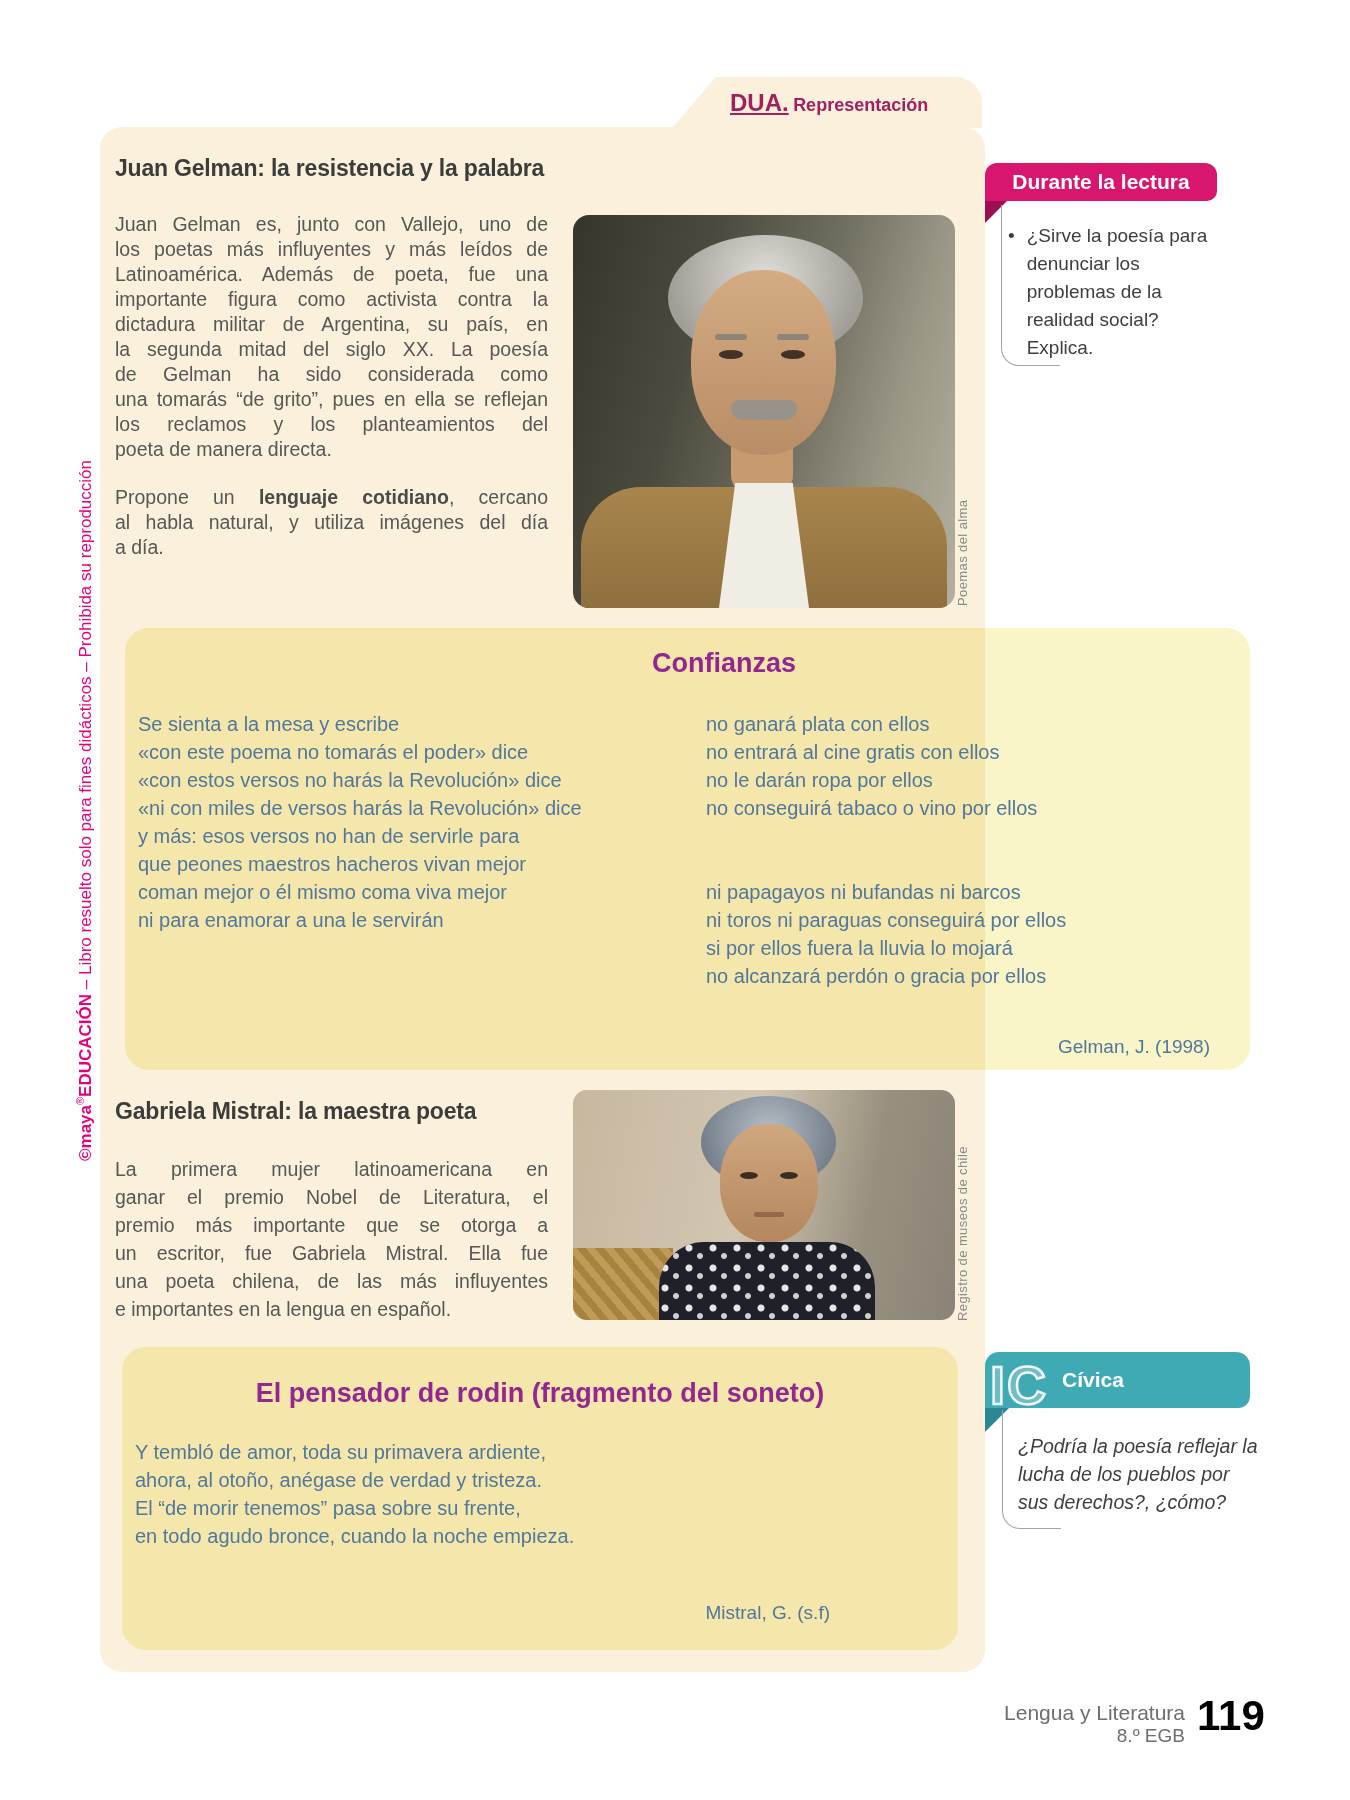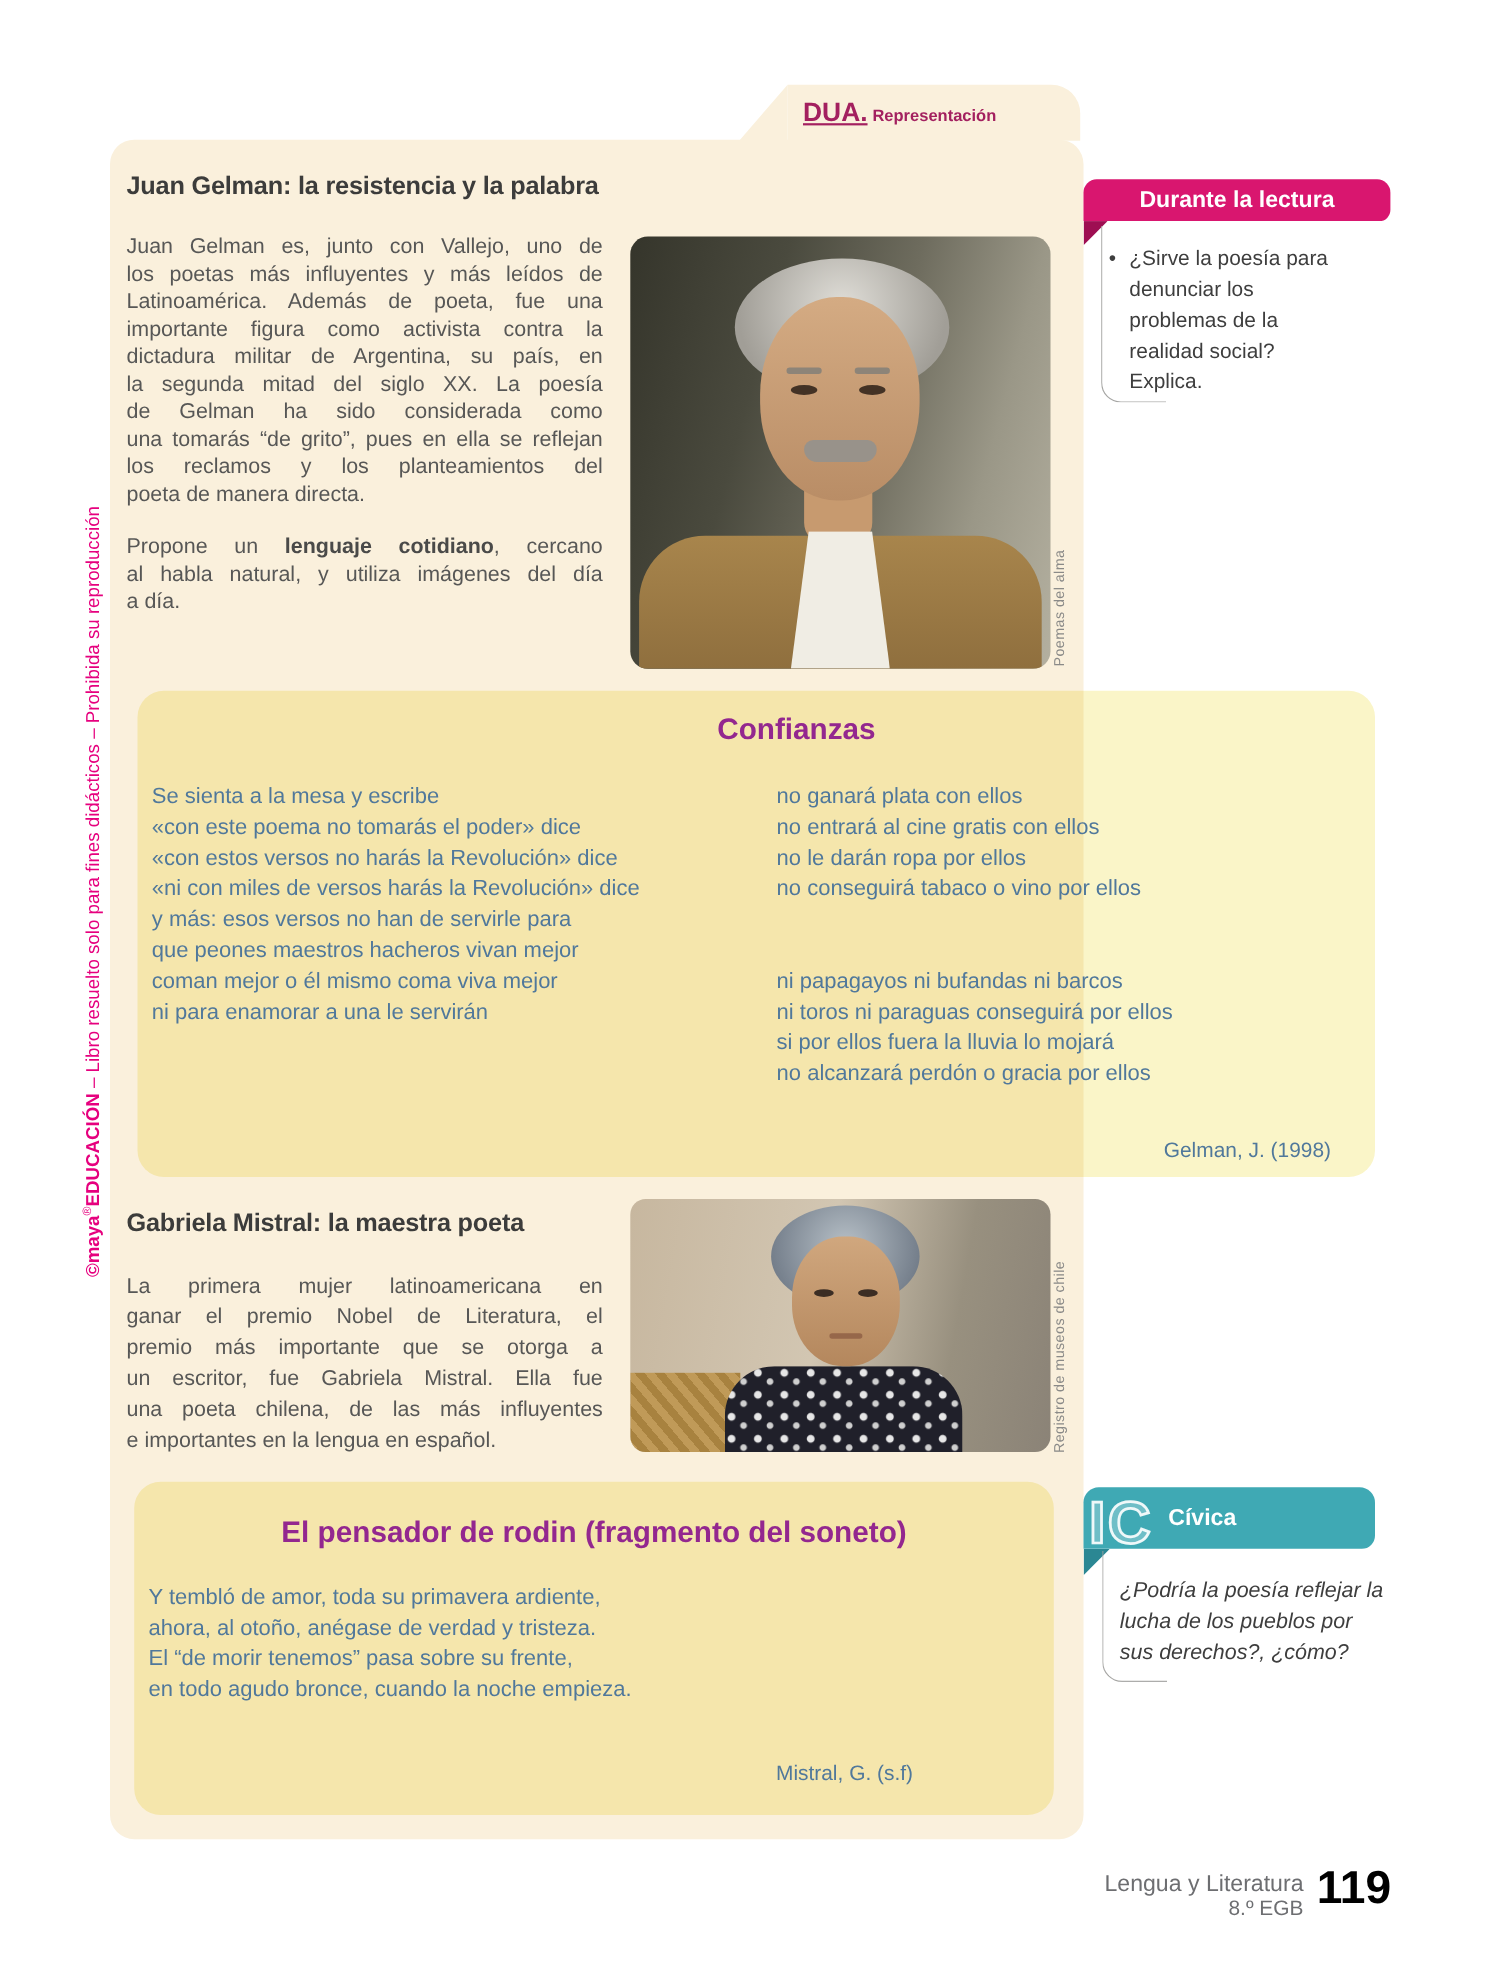--- a/index.html
+++ b/index.html
@@ -17,21 +17,21 @@
             background:#FAF0DC;border-radius:22px;}
 
   
   .dua-tab{position:absolute;left:672px;top:77px;width:310px;height:51px;}
   .dua-slant{position:absolute;left:0;bottom:0;width:0;height:0;
              border-bottom:51px solid #FAF0DC;border-left:44px solid transparent;}
   .dua-rect{position:absolute;left:44px;top:0;right:0;bottom:0;background:#FAF0DC;
             border-top-right-radius:26px;}
   .dua-label{position:absolute;left:58px;top:12px;white-space:nowrap;color:#A3205F;line-height:27px;}
   .dua-label .dua-prefix{font-weight:bold;font-size:24px;text-decoration:underline;}
-  .dua-label .dua-sub{font-weight:bold;font-size:15px;}
+  .dua-label .dua-sub{font-weight:bold;font-size:18px;}
 
   
   .h-title{position:absolute;font-size:23px;font-weight:bold;color:#3C3C3B;letter-spacing:-0.2px;}
   .para{position:absolute;width:433px;color:#575756;font-size:19.5px;line-height:25px;}
   .para .jline{text-align:justify;text-align-last:justify;}
   .para .endline{text-align:left;}
   .para b{font-weight:bold;color:#4a4a49;}
 
   
   .photo{position:absolute;overflow:hidden;}
@@ -62,21 +62,21 @@
   .m-mouth{left:34px;top:88px;width:30px;height:5px;background:#96674a;border-radius:3px;}
   .m-blouse{left:86px;top:152px;width:216px;height:78px;border-radius:45px 45px 0 0;background:#20202a;
     background-image:radial-gradient(circle at 6px 6px,#e6e6e6 3px,transparent 4px),
                      radial-gradient(circle at 17px 14px,#cfcfcf 2.5px,transparent 3.5px);
     background-size:24px 20px;}
   .v-caption{position:absolute;writing-mode:vertical-rl;transform:rotate(180deg);
              font-size:13px;color:#8a8a88;letter-spacing:0.4px;white-space:nowrap;}
 
   
   .callout-header{position:absolute;color:#fff;font-weight:bold;text-align:center;}
-  .durante-header{left:985px;top:163px;width:279px;height:38px;background:#D9166F;
+  .durante-header{left:985px;top:163px;width:232px;height:38px;background:#D9166F;
                   border-radius:12px 12px 10px 0;font-size:21px;line-height:38px;}
   .durante-fold{position:absolute;left:985px;top:201px;width:22px;height:22px;background:#9E0E52;
                 clip-path:polygon(0 0,100% 0,0 100%);}
   .bubble-line{position:absolute;border-left:1.5px solid #A5A5A3;border-bottom:1.5px solid #A5A5A3;
                border-bottom-left-radius:18px;}
   .durante-line{left:1001px;top:205px;width:58px;height:160px;}
   .durante-content{position:absolute;left:1008px;top:222px;width:240px;display:flex;gap:12px;
                    font-size:19px;line-height:28px;color:#3E3E3E;}
   .durante-content .bullet{flex:0 0 auto;}
   .durante-content p{margin:0;width:192px;}

